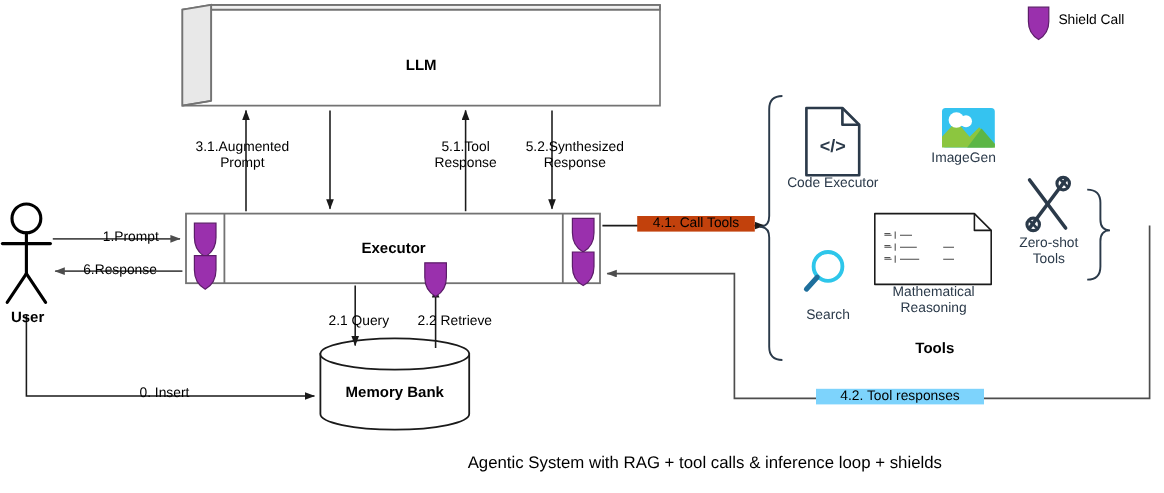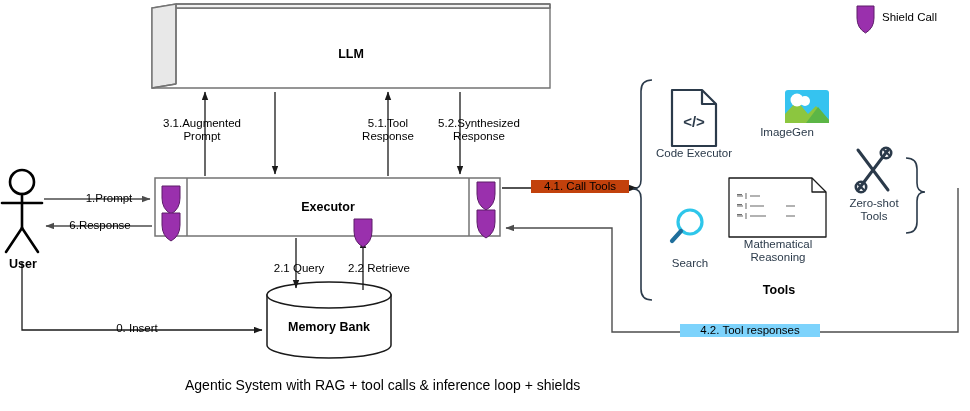--- a/index.html
+++ b/index.html
@@ -6,21 +6,21 @@
   body{width:970px;height:411px;overflow:hidden;
        font-family:"Liberation Sans","DejaVu Sans",sans-serif;color:#000;}
   #stage{position:relative;width:970px;height:411px;}
   svg{position:absolute;left:0;top:0;}
   .lbl{position:absolute;font-size:11.5px;line-height:13px;color:#000;
        text-align:center;white-space:pre-line;}
   .toollbl{position:absolute;font-size:11.5px;line-height:13px;
            color:#2b3a4a;text-align:center;white-space:pre-line;}
   .boxlbl{position:absolute;font-weight:bold;font-size:12.5px;color:#000;
           text-align:center;}
-  .caption{position:absolute;font-size:14px;color:#000;text-align:left;}
+  .caption{position:absolute;font-size:14px;color:#000;text-align:right;}
 </style>
 </head>
 <body>
 
 <div id="stage">
 
   <svg width="970" height="411" viewBox="0 0 970 411">
     <defs>
       <marker id="ah" markerWidth="9" markerHeight="9" refX="8" refY="3.2" orient="auto" markerUnits="userSpaceOnUse">
         <path d="M0,0 L8.5,3.2 L0,6.4 z" fill="#1a1a1a"></path>
@@ -161,21 +161,21 @@
 Prompt</div>
   <div class="lbl" style="left:340px;top:117px;width:96px;">5.1.Tool
 Response</div>
   <div class="lbl" style="left:424px;top:117px;width:110px;">5.2.Synthesized
 Response</div>
 
   <div class="lbl" style="left:531px;top:180px;width:98px;background:#c2410c;">4.1. Call Tools</div>
   <div class="lbl" style="left:680px;top:324px;width:140px;background:#7dd3fc;">4.2. Tool responses</div>
 
   <div class="toollbl" style="left:646px;top:147px;width:96px;">Code Executor</div>
-  <div class="toollbl" style="left:750px;top:126px;width:74px;">ImageGen</div>
+  <div class="toollbl" style="left:766px;top:126px;width:74px;">ImageGen</div>
   <div class="toollbl" style="left:660px;top:257px;width:60px;">Search</div>
   <div class="toollbl" style="left:733px;top:238px;width:90px;">Mathematical
 Reasoning</div>
   <div class="toollbl" style="left:838px;top:197px;width:72px;text-align:center;">Zero-shot
 Tools</div>
 
   <div class="lbl" style="left:882px;top:11px;width:86px;text-align:left;">Shield Call</div>
 
   <div class="caption" style="left:185px;top:377px;width:600px;">Agentic System with RAG + tool calls &amp; inference loop + shields</div>
 

